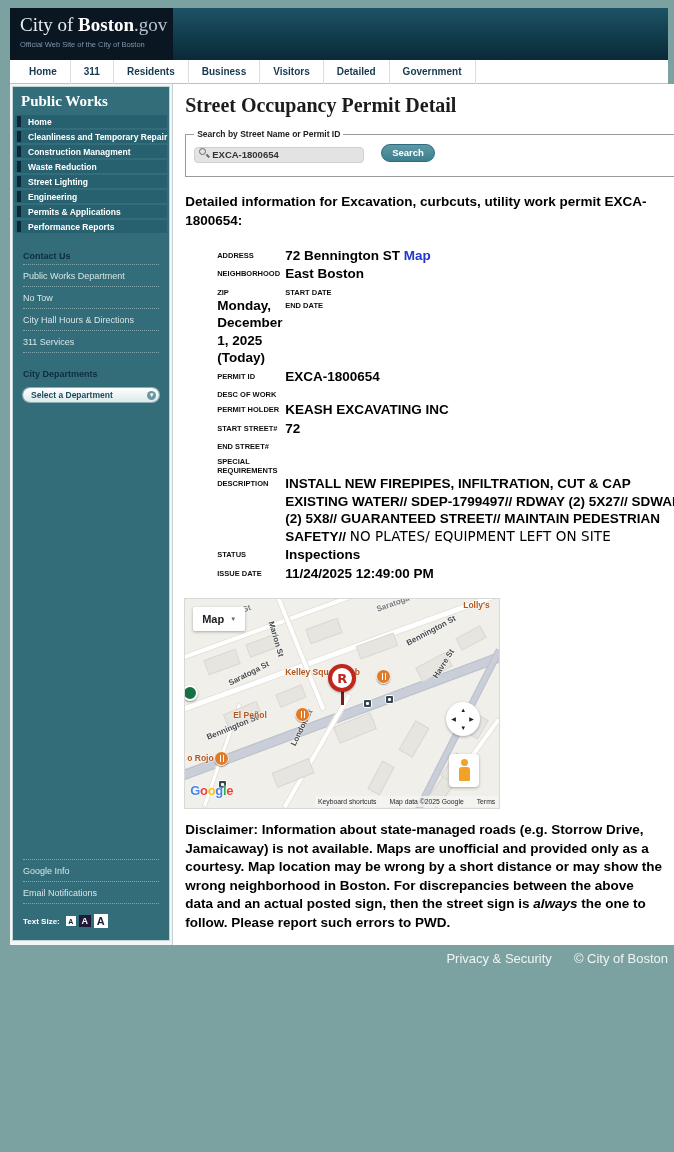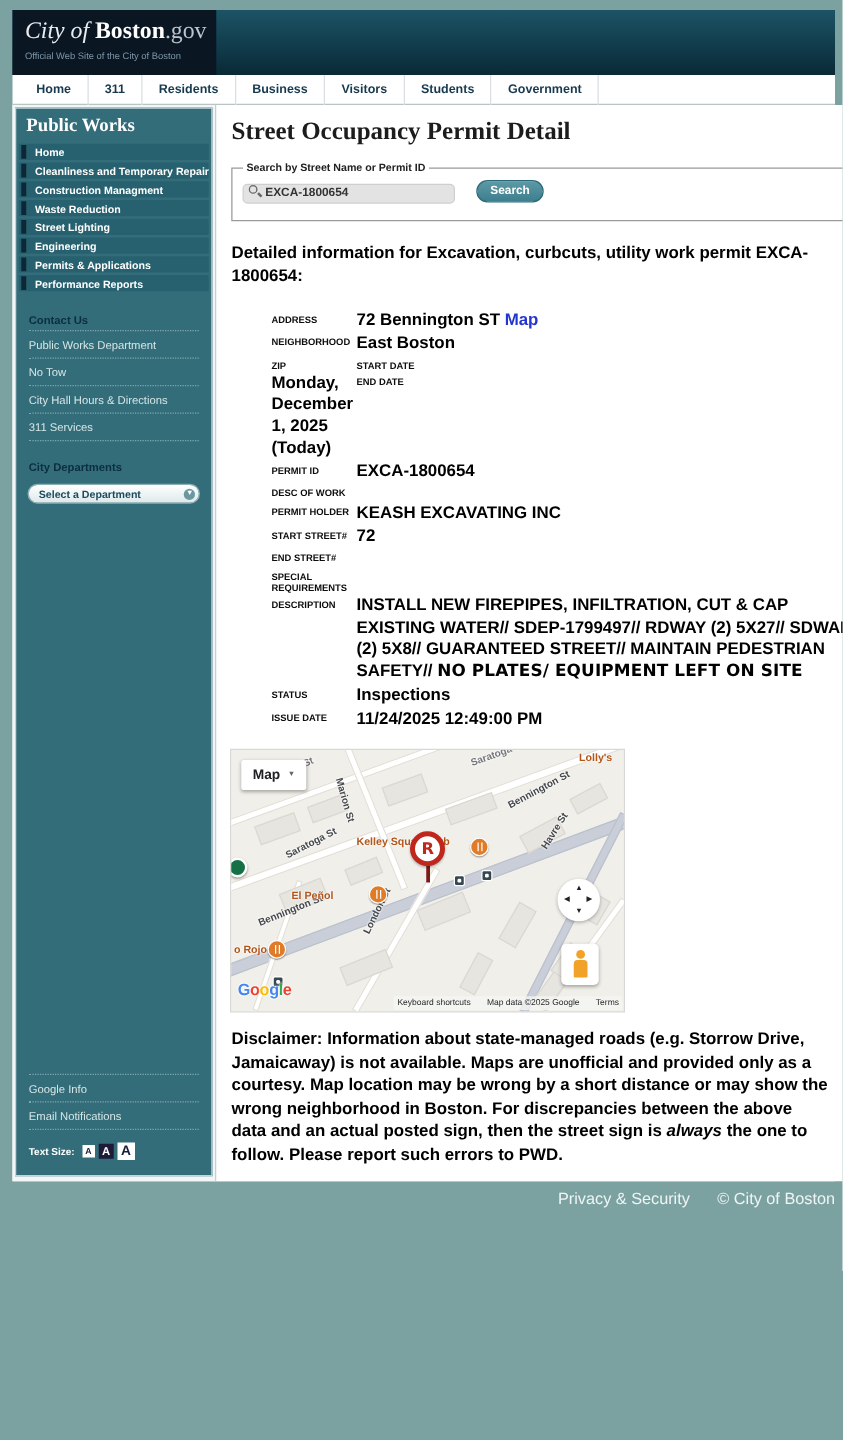--- a/index.html
+++ b/index.html
@@ -9,21 +9,21 @@
     font-family:"Liberation Sans", sans-serif;
     position:relative;
     overflow:hidden;
   }
   .wrapper { position:absolute; left:10px; top:8px; width:658px; }
 
   
   .site-header { height:52px; display:flex; background:linear-gradient(180deg,#1d5365 0%,#113c4c 55%,#0a2936 100%); }
   .logo-block { width:163px; background:#0a1723; padding:7px 0 0 10px; }
   .logo-line { font-family:"Liberation Serif", serif; color:#fff; font-size:19px; line-height:20px; white-space:nowrap; }
-  .logo-city { font-weight:400; color:#e9edf1;font-style:italic; }
+  .logo-city { font-weight:400; color:#e9edf1; }
   .logo-boston { font-weight:700; color:#ffffff; }
   .logo-gov { font-weight:400; color:#b9c6cf; }
   .tagline { color:#7e95a8; font-size:7.5px; margin-top:5px; }
 
   
   .navbar { height:24px; background:#ffffff; display:flex; align-items:center; border-bottom:1px solid #b9c4c4; padding-left:6px; }
   .nav-item { font-size:10px; font-weight:bold; color:#17394f; padding:0 13px; border-right:1px solid #d9dfe2; cursor:pointer; line-height:24px; }
 
   
   .main-row { display:flex; height:861px; background:#fff; }
@@ -62,21 +62,21 @@
   .mag::after { content:""; position:absolute; left:5.5px; top:5.5px; width:4px; height:1.5px; background:#666; transform:rotate(45deg); }
   .search-btn { background:linear-gradient(#5d99a6,#3d7f8e); border:1px solid #2e6b7a; border-radius:9px; color:#fff;
     font-size:9.5px; font-weight:bold; padding:2px 10px 3px 10px; font-family:"Liberation Sans",sans-serif; cursor:pointer; }
 
   .intro { font-size:13.5px; font-weight:bold; color:#000; line-height:19px; margin:15px 0 17px 0; width:478px; }
 
   .details { display:grid; grid-template-columns:68px 1fr; width:478px;margin-left:32px; }
   .det-label { font-size:7.5px; font-weight:bold; color:#0d0d0d; padding-top:4px; line-height:9px; }
   .det-value { font-size:13.5px; font-weight:bold; color:#000; line-height:17.5px; min-height:15px; padding:0 0 1px 0; }
   .map-link { color:#2336cf; text-decoration:none; font-weight:bold; cursor:pointer; }
-  .desc-bold { font-family:"DejaVu Sans", sans-serif; font-weight:bold; letter-spacing:.1px; }
+  .desc-bold { font-family:"DejaVu Sans", sans-serif; font-weight:normal; letter-spacing:.1px; }
 
   
   .map-box { position:relative; width:314px; height:209px; margin-top:16px; background:#f0efe9; overflow:hidden; outline:1px solid #d8d8d8; }
   .road { position:absolute; background:#fff; border:1px solid #e3e0d8; }
   .road.main { background:#c9ced8; border-color:#bcc2cd; }
   .bldg { position:absolute; background:#e7e5e0; border:1px solid #dbd8d2; }
   .street { position:absolute; font-size:8px; font-weight:bold; color:#73767b; white-space:nowrap; text-shadow:0 0 2px #fff,0 0 2px #fff; z-index:3; }
   .street.dark { color:#45484d; }
   .poi-label { position:absolute; font-size:8.5px; font-weight:bold; color:#b3561c; white-space:nowrap; text-shadow:0 0 2px #fff,0 0 2px #fff; z-index:3; cursor:pointer; }
   .poi-marker { position:absolute; width:15px; height:15px; border-radius:50%; background:#e07b28; border:1.5px solid #fff;
@@ -127,21 +127,21 @@
       <div class="tagline">Official Web Site of the City of Boston</div>
     </div>
   </div>
 
   <div class="navbar" id="nav-list">
       <div class="nav-item">Home</div>
       <div class="nav-item">311</div>
       <div class="nav-item">Residents</div>
       <div class="nav-item">Business</div>
       <div class="nav-item">Visitors</div>
-      <div class="nav-item">Students</div>
+      <div class="nav-item">Detailed</div>
       <div class="nav-item">Government</div>
     </div>
 
   <div class="main-row">
 
     <div class="sidebar-col">
       <div class="side-panel">
         <div class="side-title">Public Works</div>
         <div id="side-menu">
             <div class="menu-item">

